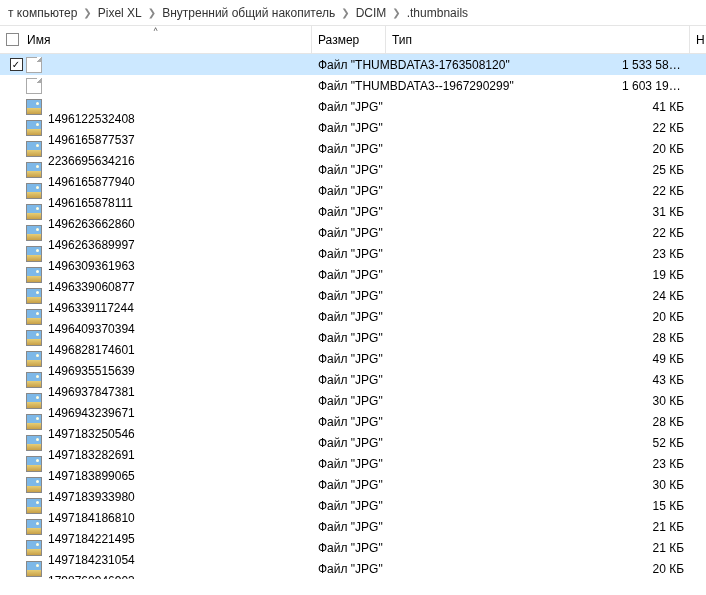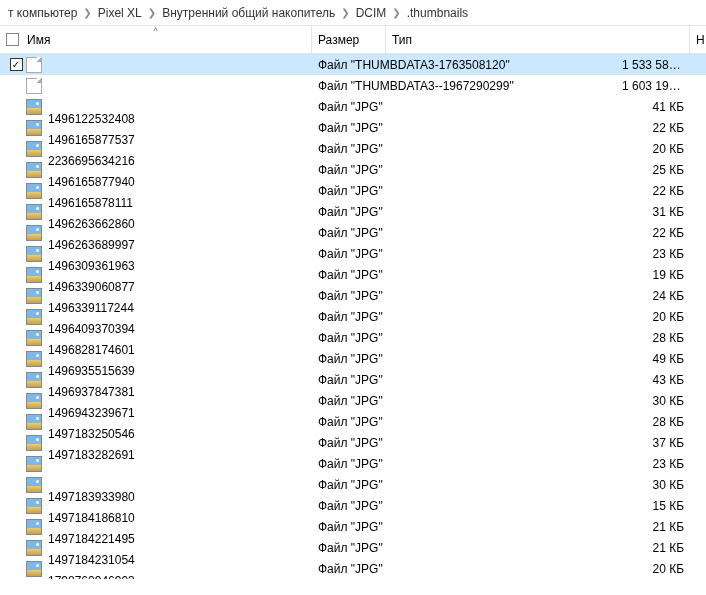--- a/index.html
+++ b/index.html
@@ -229,26 +229,27 @@
       <div class="cell type">Файл "JPG"</div>
       <div class="cell size">28 КБ</div>
     </div>
     <div class="row">
       <div class="cell name">
         <span class="cb-slot"></span>
         <span class="icon img"></span>
         <span class="fname">1497183282691</span>
       </div>
       <div class="cell type">Файл "JPG"</div>
-      <div class="cell size">37 КБ</div>
-    </div>
-    <div class="row">
-      <div class="cell name">
-        <span class="cb-slot"></span>
-        <span class="icon img"></span>
+      <div class="cell size">52 КБ</div>
+    </div>
+    <div class="row">
+      <div class="cell name">
+        <span class="cb-slot"></span>
+        <span class="icon img"></span>
+        <span class="fname">1497183899065</span>
       </div>
       <div class="cell type">Файл "JPG"</div>
       <div class="cell size">23 КБ</div>
     </div>
     <div class="row">
       <div class="cell name">
         <span class="cb-slot"></span>
         <span class="icon img"></span>
         <span class="fname">1497183933980</span>
       </div>

